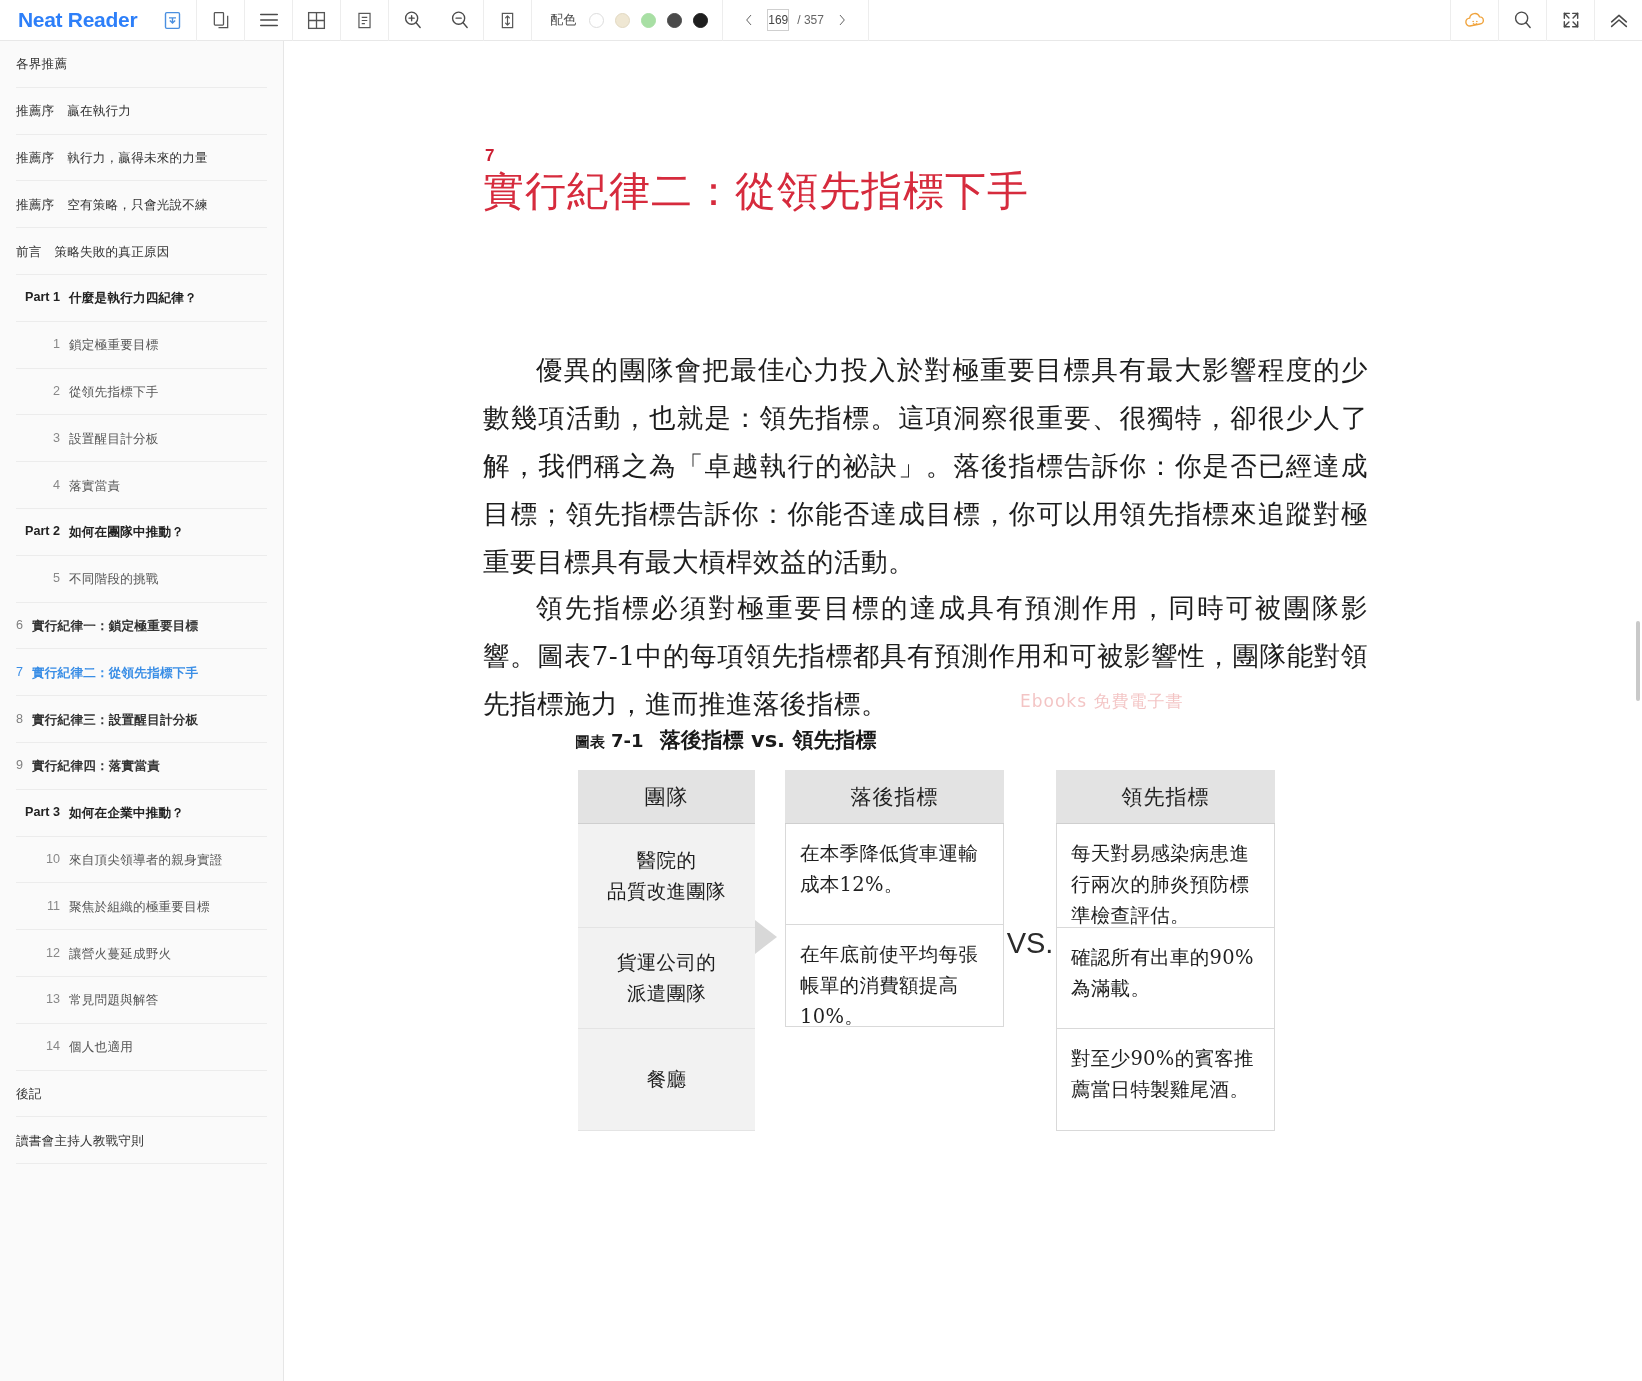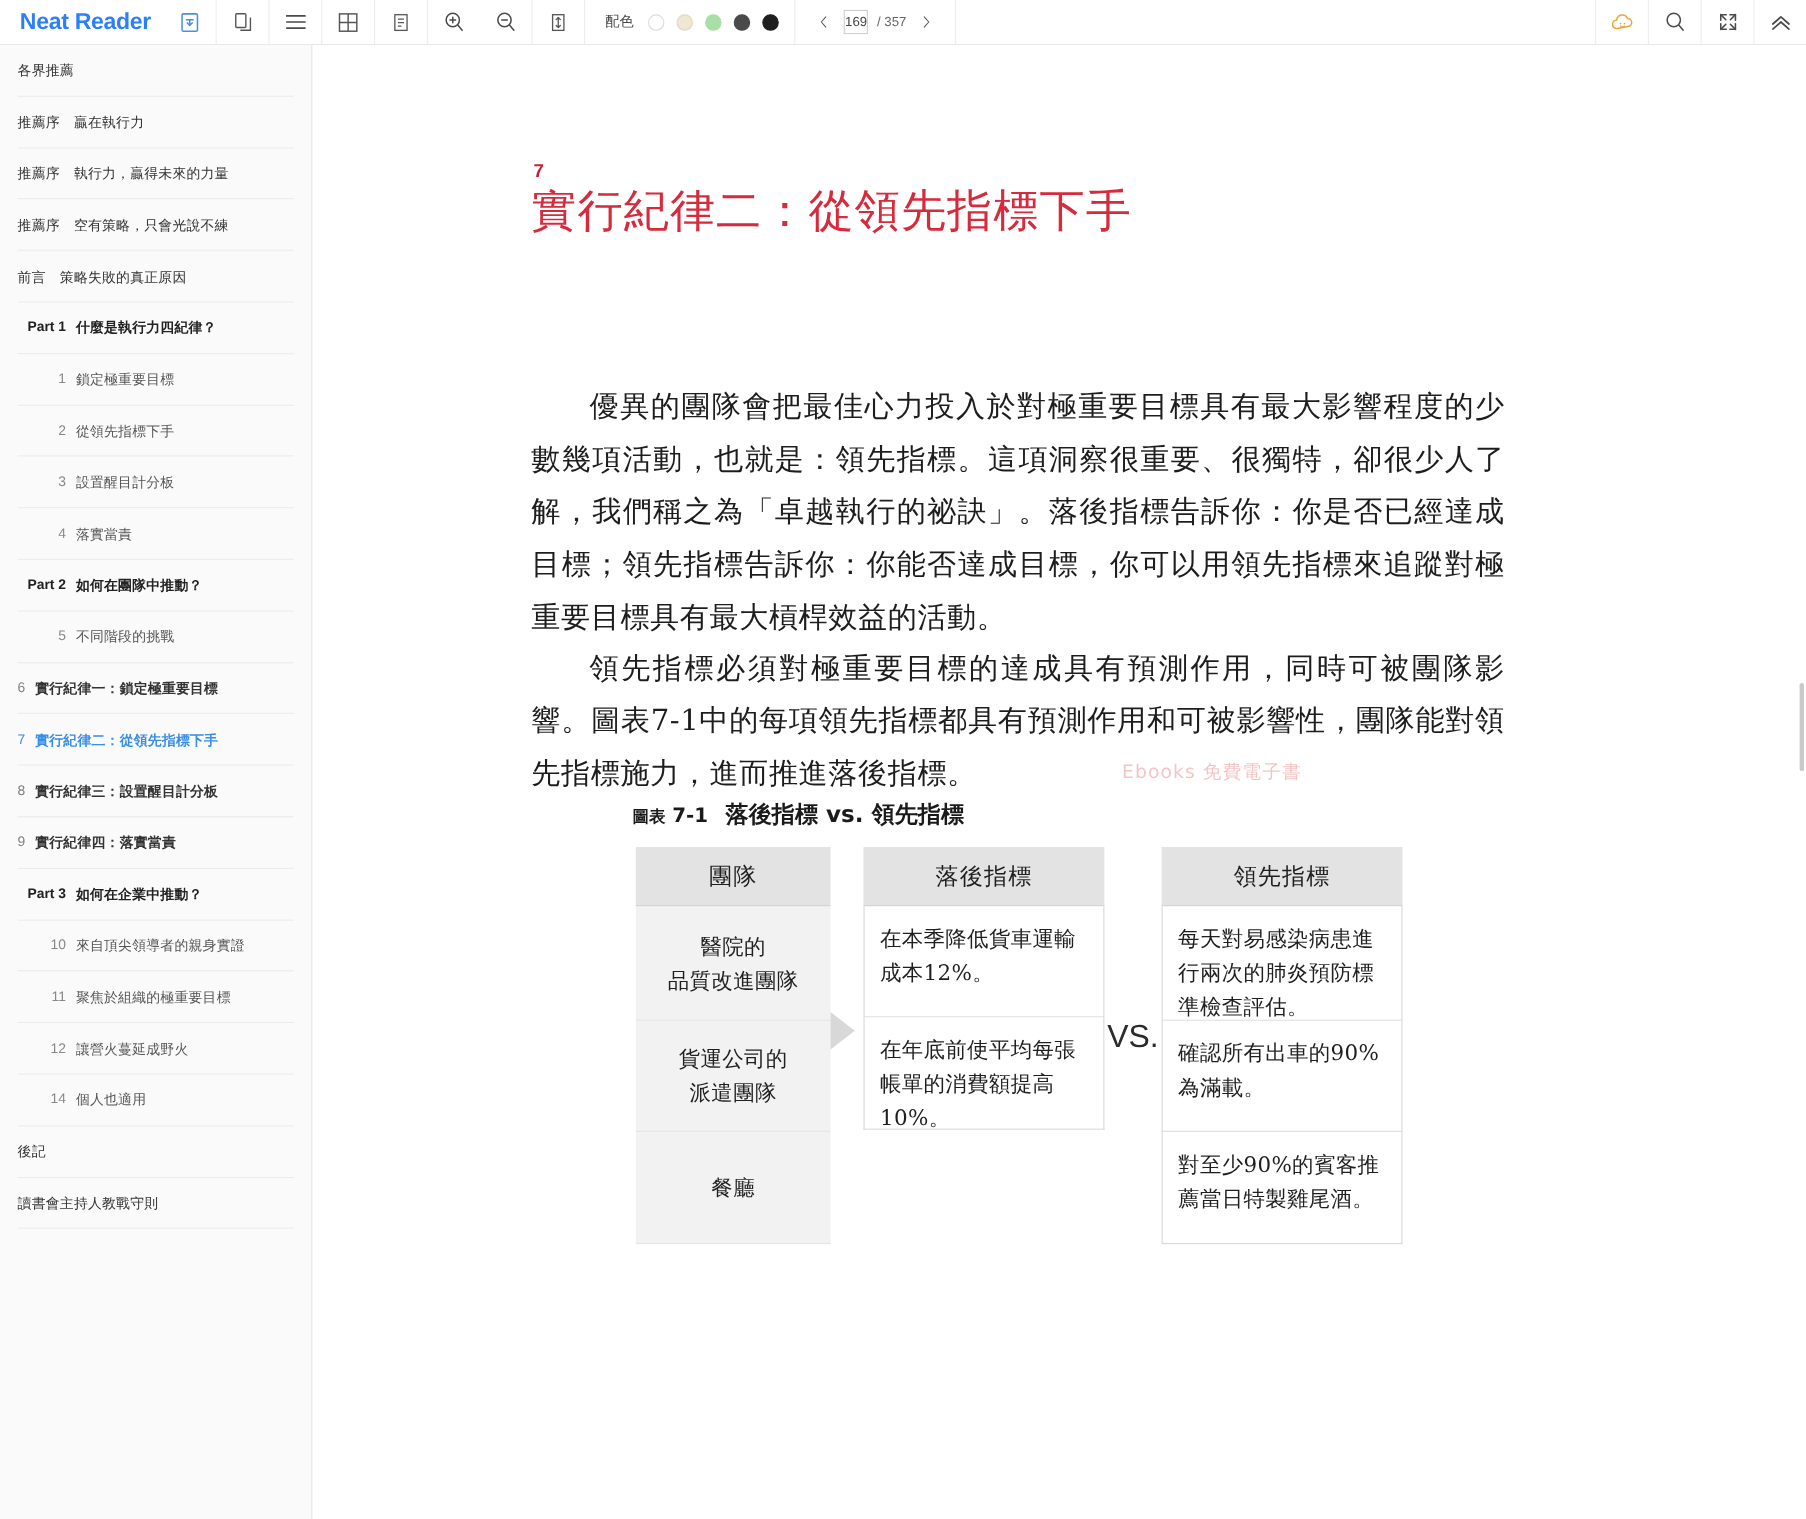--- a/index.html
+++ b/index.html
@@ -489,20 +489,24 @@
         <span class="toc-num">10</span>
         <span class="toc-text">來自頂尖領導者的親身實證</span>
       </li>
       <li class="toc-item lv-chap">
         <span class="toc-num">11</span>
         <span class="toc-text">聚焦於組織的極重要目標</span>
       </li>
       <li class="toc-item lv-chap">
         <span class="toc-num">12</span>
         <span class="toc-text">讓營火蔓延成野火</span>
+      </li>
+      <li class="toc-item lv-chap">
+        <span class="toc-num">13</span>
+        <span class="toc-text">常見問題與解答</span>
       </li>
       <li class="toc-item lv-chap">
         <span class="toc-num">14</span>
         <span class="toc-text">個人也適用</span>
       </li>
       <li class="toc-item lv-top">
         <span class="toc-text">後記</span>
       </li>
       <li class="toc-item lv-top">
         <span class="toc-text">讀書會主持人教戰守則</span>

